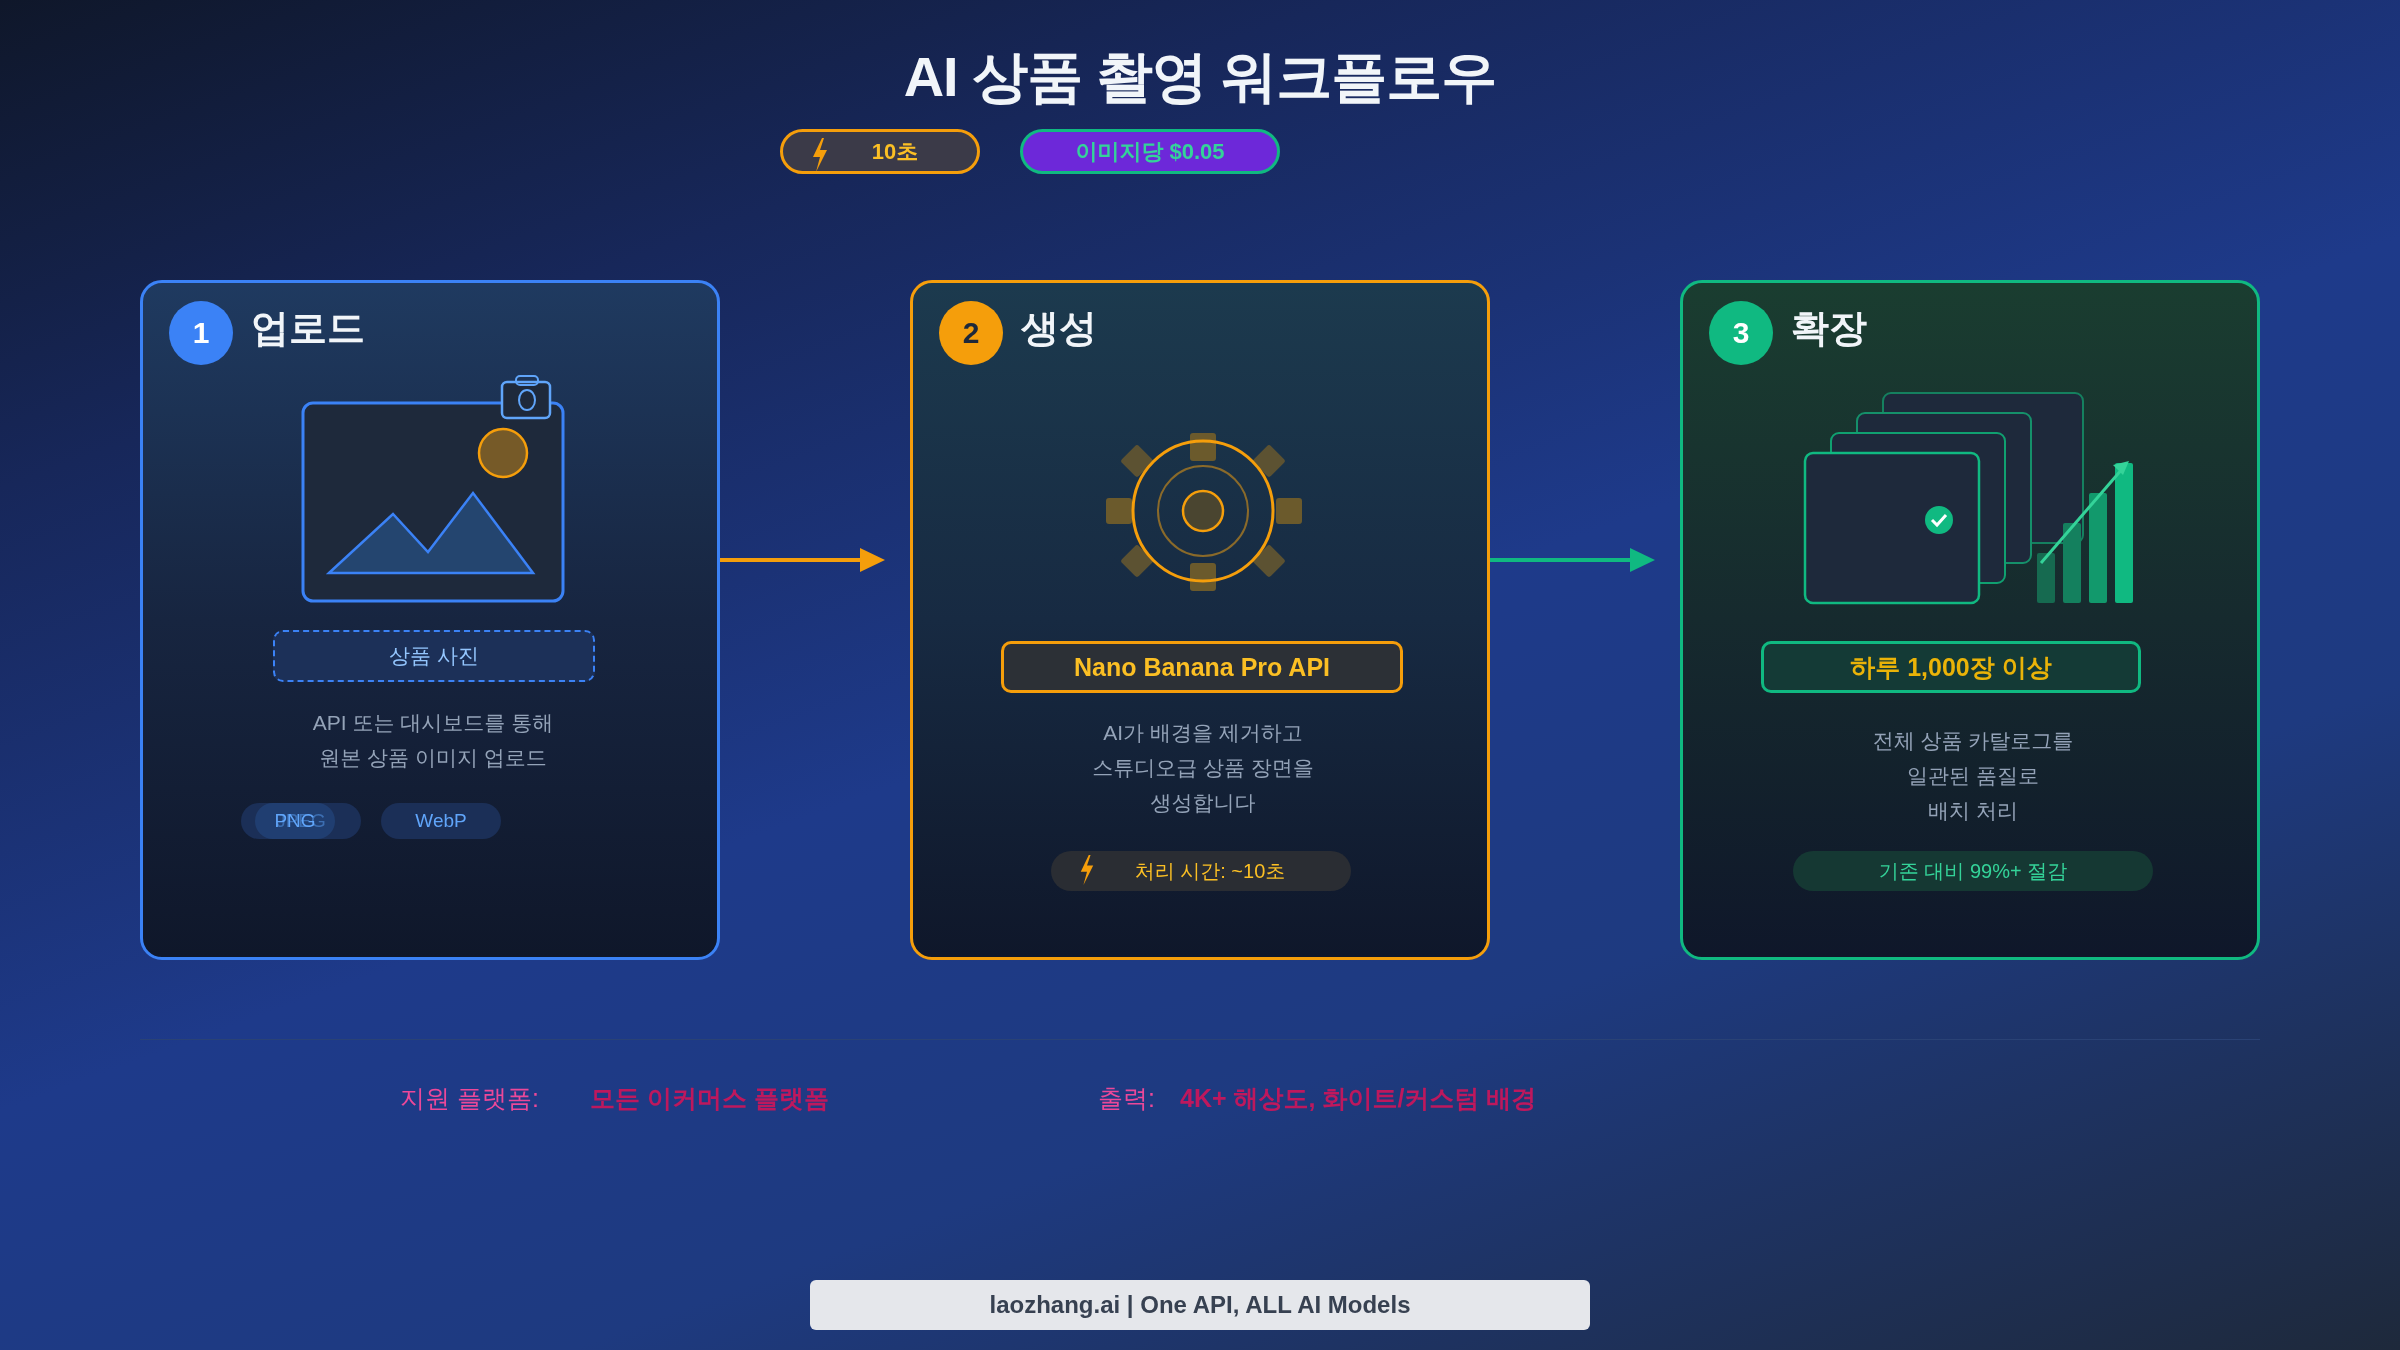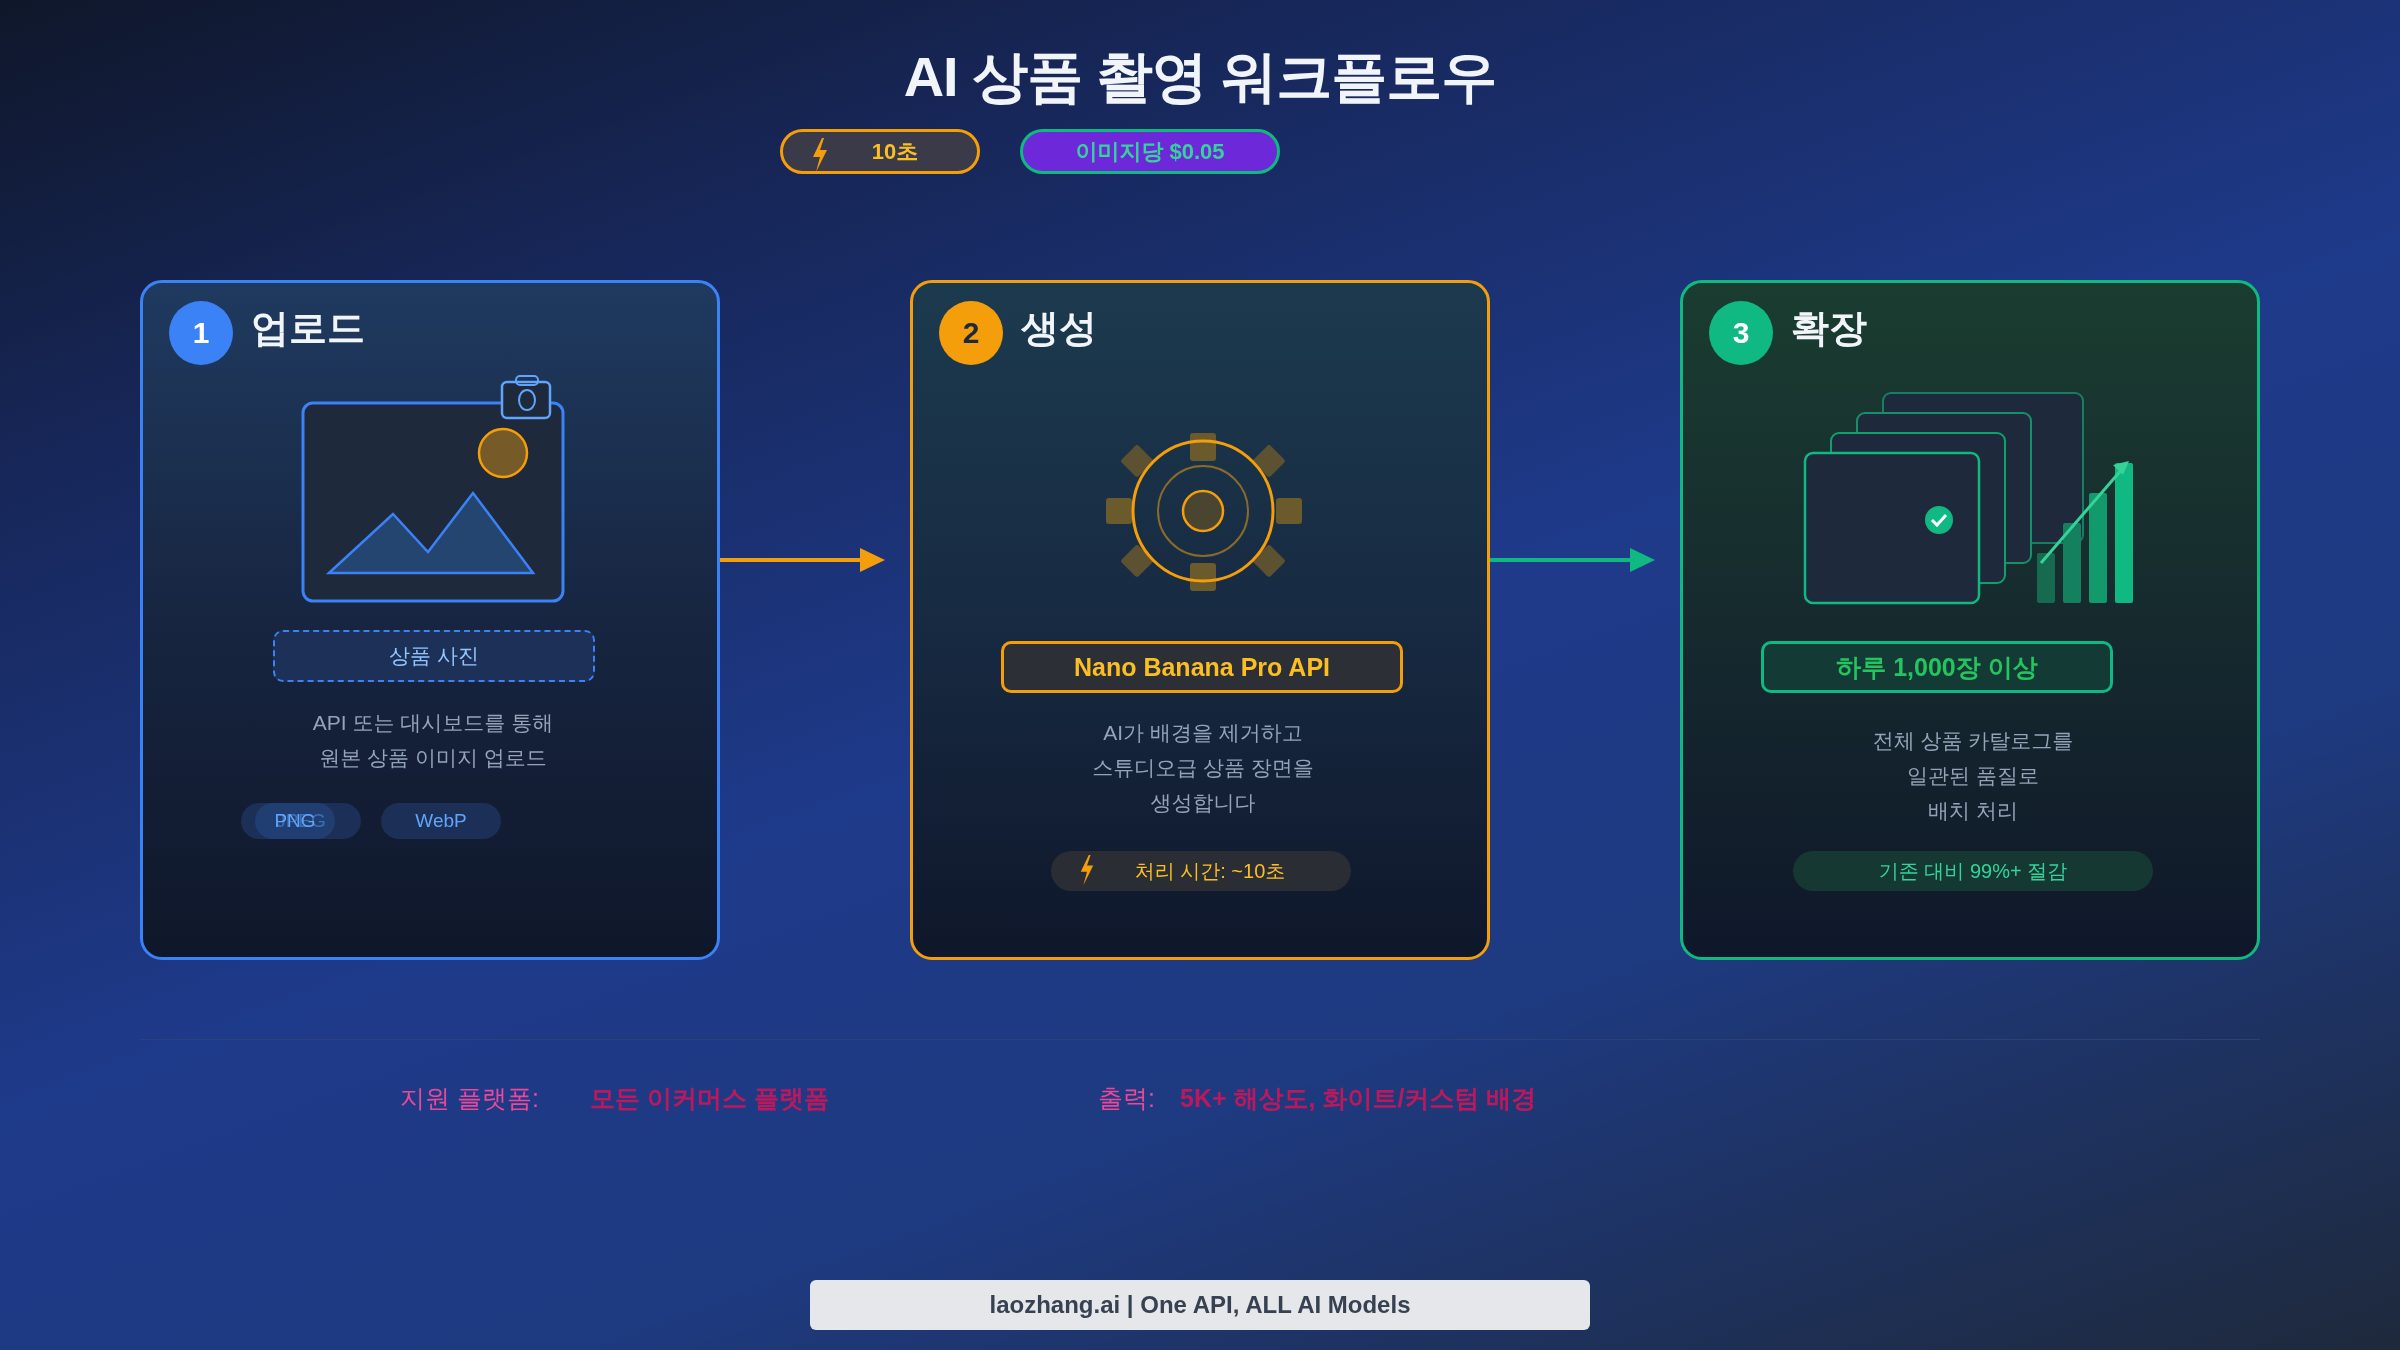--- a/index.html
+++ b/index.html
@@ -52,22 +52,22 @@
   }
   .card-1 .label-box {
     left: 130px; top: 347px; width: 322px; height: 52px;
     border: 2px dashed #3b82f6; background: #1c3058; color: #93c5fd; font-size: 21px;
   }
   .card-2 .label-box {
     left: 88px; top: 358px; width: 402px; height: 52px;
     border: 3px solid #f59e0b; background: #2c3036; color: #fbbf24; font-size: 25px; font-weight: 700;
   }
   .card-3 .label-box {
-    left: 78px; top: 358px; width: 352px; height: 52px;
-    border: 3px solid #10b981; background: #143a36; color: #22c55e; font-size: 25px; font-weight: 700;
+    left: 78px; top: 358px; width: 380px; height: 52px;
+    border: 3px solid #10b981; background: #143a36; color: #eab308; font-size: 25px; font-weight: 700;
   }
   .desc {
     position: absolute; left: 0; width: 580px; text-align: center;
     color: #94a3b8; font-size: 21px; line-height: 35px;
   }
   .card-1 .desc { top: 422px; }
   .card-2 .desc { top: 432px; }
   .card-3 .desc { top: 428px; margin-top: 12px; }
 
   .fmt {
@@ -218,16 +218,16 @@
 </div>
 
 <div class="divider"></div>
 
 <div class="footer-row fr-1">
   <span class="footer-label">지원 플랫폼:</span>
   <span class="footer-value">모든 이커머스 플랫폼</span>
 </div>
 <div class="footer-row fr-2">
   <span class="footer-label">출력:</span>
-  <span class="footer-value">5K+ 해상도, 화이트/커스텀 배경</span>
+  <span class="footer-value">4K+ 해상도, 화이트/커스텀 배경</span>
 </div>
 
 <div class="brand">laozhang.ai | One API, ALL AI Models</div>
 
 </body></html>

